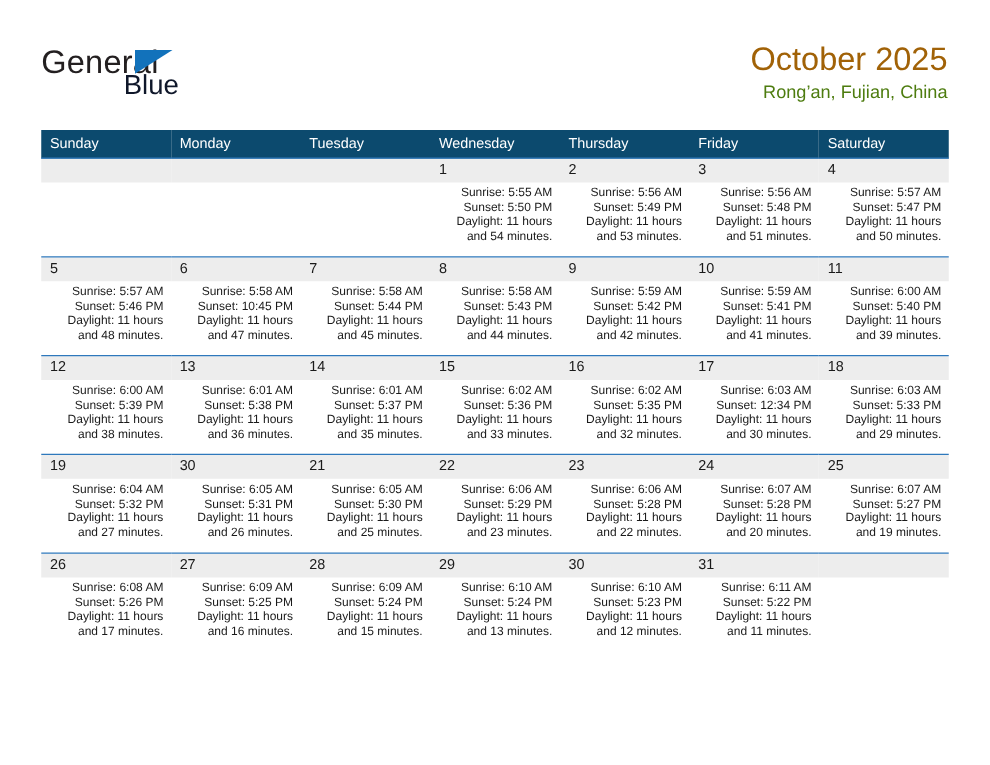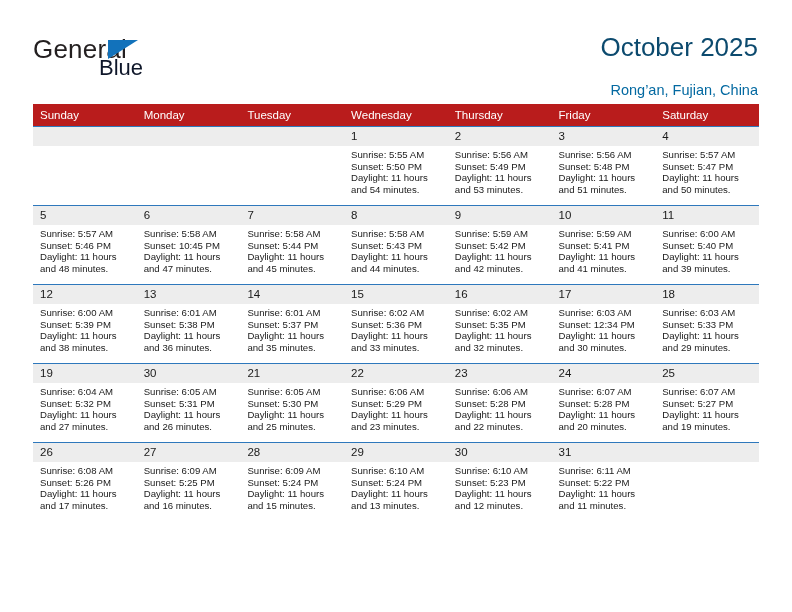--- a/index.html
+++ b/index.html
@@ -64,43 +64,43 @@
     margin-left: 12px;
   }
   .title-block {
     position: absolute;
     right: 34px;
     top: 32px;
     text-align: right;
   }
   .cal-title {
     font-size: 26px;
-    color: #0c4a6e;
+    color: #a16207;
     line-height: 30px;
     white-space: nowrap;
   }
   .cal-subtitle {
-    margin-top: 20px;
+    margin-top: 4px;
     font-size: 14.5px;
-    color: #0369a1;
+    color: #4d7c0f;
     line-height: 17px;
     white-space: nowrap;
   }
 
   
   .calendar {
     position: absolute;
     left: 33px;
     top: 104px;
     width: 726px;
     border-collapse: collapse;
     table-layout: fixed;
   }
   .calendar th {
-    background: #b91c1c;
+    background: #0c4a6e;
     color: #ffffff;
     font-size: 11.5px;
     font-weight: normal;
     text-align: left;
     padding: 5px 0 5px 7px;
     height: 12px;
     border: none;
   }
   .calendar td {
     width: 103.71px;
@@ -122,20 +122,21 @@
     min-height: 12px;
   }
   .daynum.empty {
     color: transparent;
   }
   .details {
     padding: 3px 6px 0 7px;
     font-size: 9.6px;
     line-height: 11.6px;
     color: #1a1a1a;
+    text-align: right;
   }
   .details div {
     white-space: nowrap;
   }
 </style>
 </head>
 <body>
 
 <div class="page">
 

